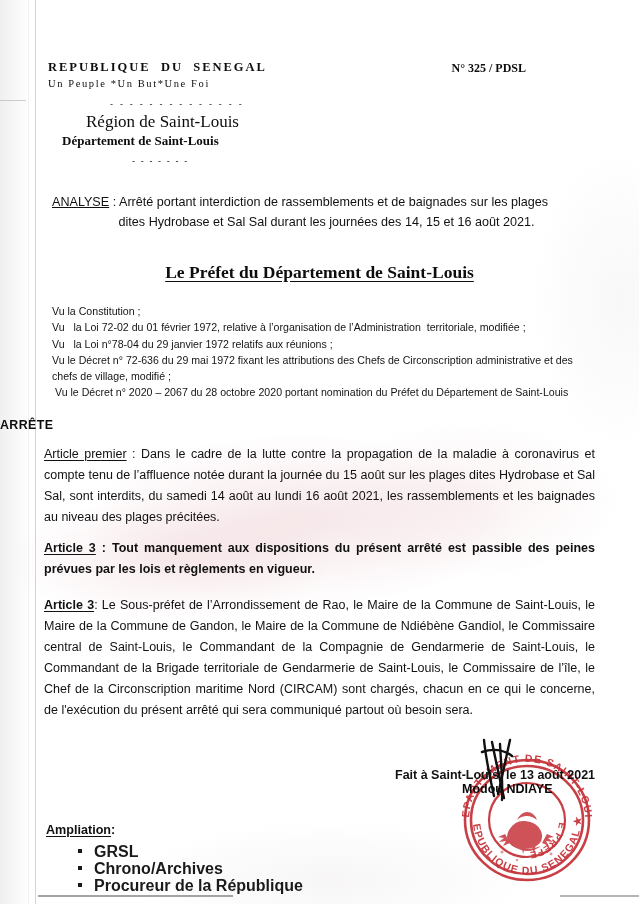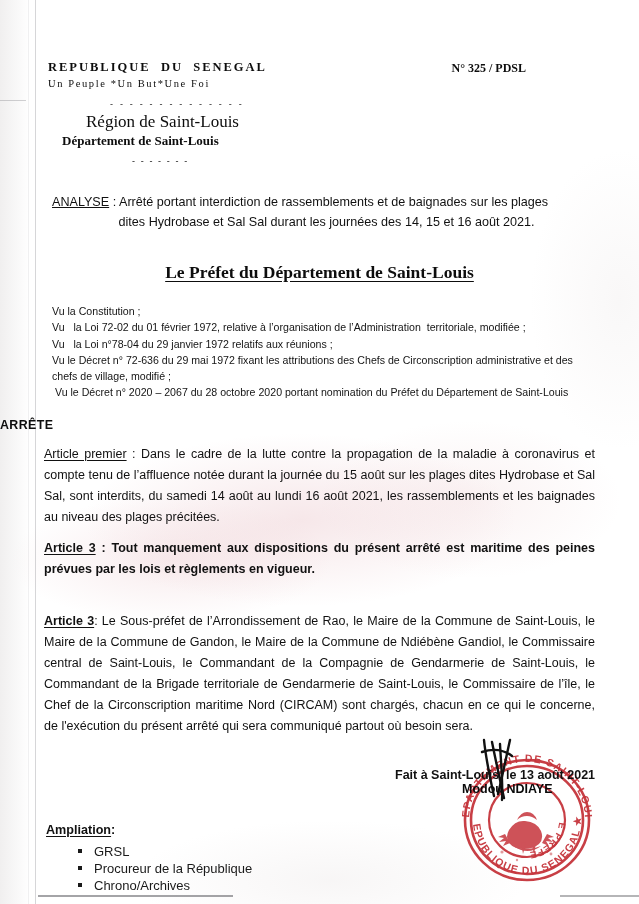--- a/index.html
+++ b/index.html
@@ -178,21 +178,21 @@
   .art1 { top: 444px; }
   .art2 { top: 538px; }
   .art3 { top: 595px; }
   .art-label {
     text-decoration: underline;
     text-underline-offset: 2px;
     font-weight: normal;
   }
   .art2 .art-label, .art3 .art-label { font-weight: bold; }
   .art2-body, .art3-body { font-weight: bold; }
-  .art3 { font-weight: normal; margin-top: 16px; }
+  .art3 { font-weight: normal; }
   .art3 .art3-body { font-weight: normal; }
 
   
   .sig-line {
     position: absolute;
     left: 395px; top: 768px;
     font-family: "Liberation Sans", sans-serif;
     font-size: 12.5px;
     font-weight: bold;
     color: #111;
@@ -243,22 +243,22 @@
   .ampl-title .u-part {
     text-decoration: underline;
     text-underline-offset: 2px;
   }
   .ampl-list {
     margin: 6px 0 0 0;
     padding: 0;
     list-style: none;
   }
   .ampl-list li {
-    font-size: 13px;
-    font-weight: normal;
+    font-size: 16px;
+    font-weight: bold;
     line-height: 17px;
     padding-left: 48px;
     position: relative;
     color: #1a1a1a;
   }
   .ampl-list li::before {
     content: "";
     position: absolute;
     left: 32px; top: 6px;
     width: 4px; height: 4px;
@@ -305,21 +305,21 @@
   <span class="vu-line"> Vu le Décret n° 2020 – 2067 du 28 octobre 2020 portant nomination du Préfet du Département de Saint-Louis</span>
 </div>
 
 <div class="arrete-head">ARRÊTE</div>
 
 <div class="art art1">
   <span class="art-label">Article premier</span><span> : </span><span>Dans le cadre de la lutte contre la propagation de la maladie à coronavirus et compte tenu de l’affluence notée durant la journée du 15 août sur les plages dites Hydrobase et Sal Sal, sont interdits, du samedi 14 août au lundi 16 août 2021, les rassemblements et les baignades au niveau des plages précitées.</span>
 </div>
 
 <div class="art art2">
-  <span class="art-label">Article 3</span><span class="art2-body"> : </span><span class="art2-body">Tout manquement aux dispositions du présent arrêté est maritime des peines prévues par les lois et règlements en vigueur.</span>
+  <span class="art-label">Article 3</span><span class="art2-body"> : </span><span class="art2-body">Tout manquement aux dispositions du présent arrêté est passible des peines prévues par les lois et règlements en vigueur.</span>
 </div>
 
 <div class="art art3">
   <span class="art-label">Article 3</span><span>: </span><span class="art3-body">Le Sous-préfet de l’Arrondissement de Rao, le Maire de la Commune de Saint-Louis, le Maire de la Commune de Gandon, le Maire de la Commune de Ndiébène Gandiol, le Commissaire central de Saint-Louis, le Commandant de la Compagnie de Gendarmerie de Saint-Louis, le Commandant de la Brigade territoriale de Gendarmerie de Saint-Louis, le Commissaire de l’île, le Chef de la Circonscription maritime Nord (CIRCAM) sont chargés, chacun en ce qui le concerne, de l'exécution du présent arrêté qui sera communiqué partout où besoin sera.</span>
 </div>
 
 <div class="sig-line">Fait à Saint-Louis, le 13 août 2021</div>
 
 <div class="stamp-wrap">
   <svg class="stamp-svg" viewBox="0 0 160 152" xmlns="http://www.w3.org/2000/svg">
@@ -373,16 +373,16 @@
     <path d="M40,2 C36,20 32,40 28,56"></path>
   </g>
 </svg>
 
 <div class="sig-name">Modou NDIAYE</div>
 
 <div class="ampl">
   <div class="ampl-title"><span class="u-part">Ampliation</span><span>:</span></div>
   <ul class="ampl-list">
     <li>GRSL</li>
+    <li>Chrono/Archives</li>
     <li>Procureur de la République</li>
-    <li>Chrono/Archives</li>
   </ul>
 </div>
 
 </body></html>

